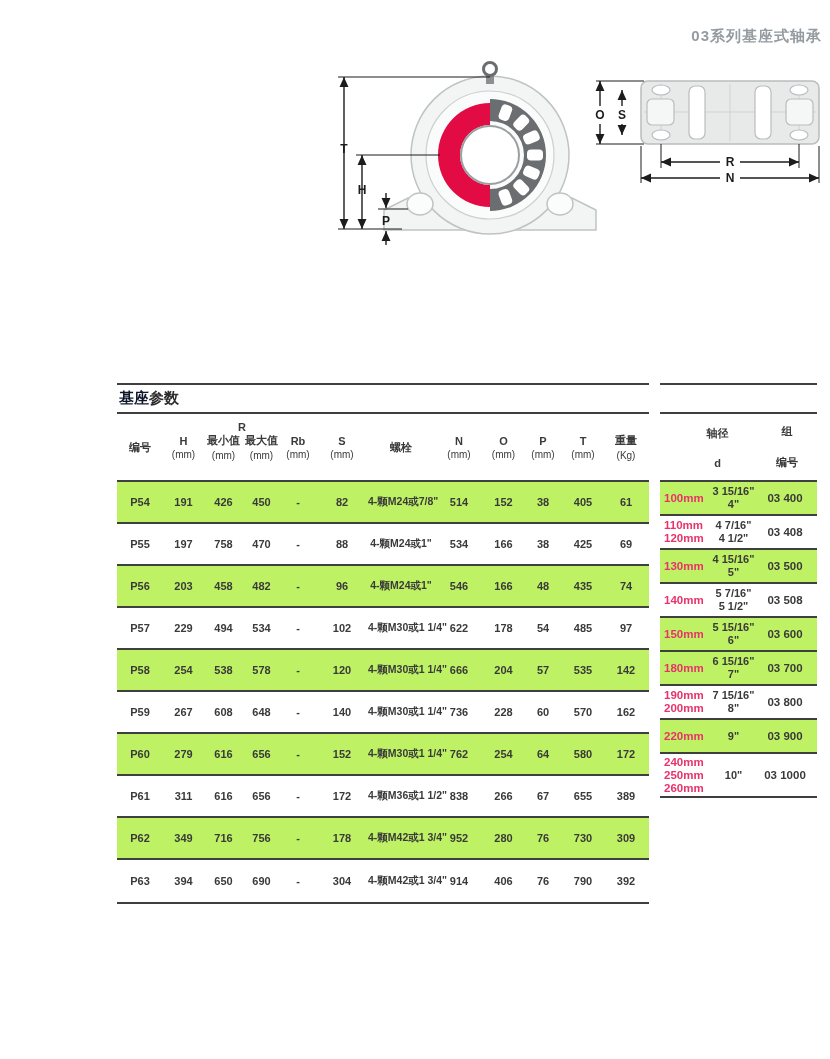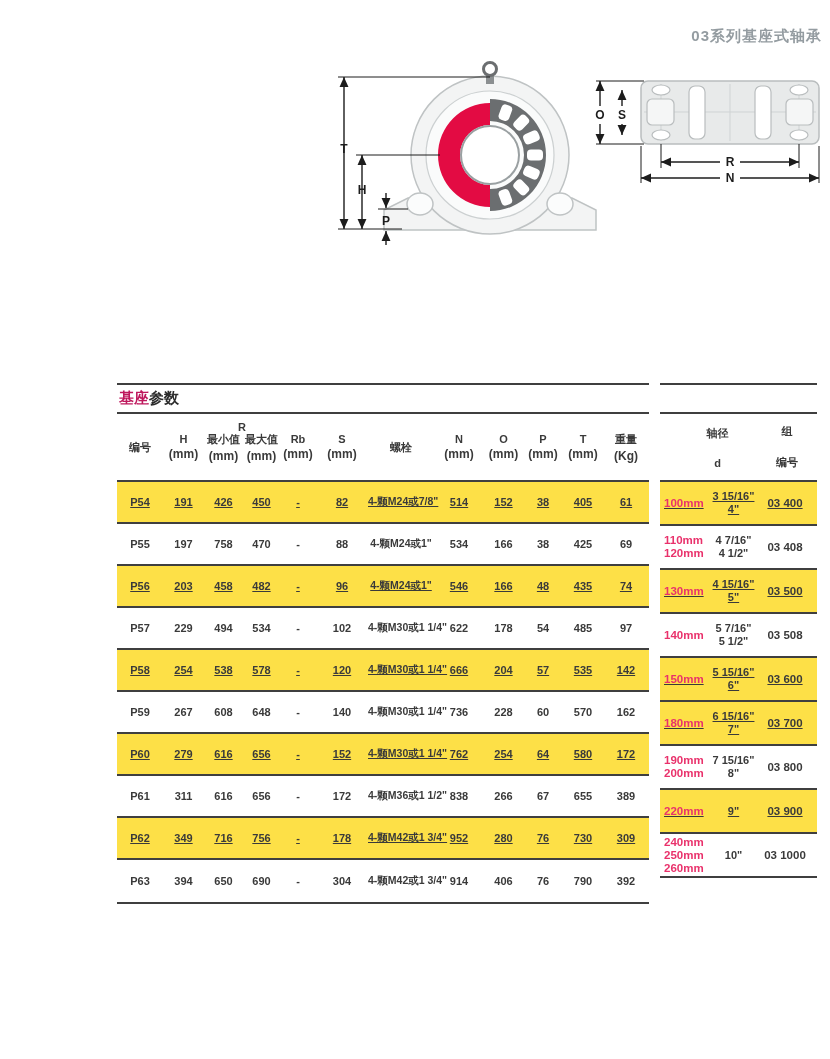--- a/index.html
+++ b/index.html
@@ -15,46 +15,46 @@
   .front-svg{position:absolute;left:290px;top:52px;}
   .top-svg{position:absolute;left:552px;top:66px;}
   .dim-label{font-size:12px;font-weight:bold;fill:#1c1c1c;}
 
   
   .mtable{position:absolute;left:85px;top:383px;width:532px;}
   .stable{position:absolute;left:628px;top:383px;width:157px;}
   .titlebar{height:31px;border-top:2px solid #3f3f3f;border-bottom:2px solid #3f3f3f;
             display:flex;align-items:center;}
   .tbl-title{font-size:15px;font-weight:bold;padding-left:2px;}
-  .tbl-title .red{color:#be185d;}
+  .tbl-title .red{color:#0f172a;}
   .tbl-title .blk{color:#2b2b2b;}
 
   .mhead{position:relative;height:68px;border-bottom:2px solid #3f3f3f;
          display:flex;align-items:center;}
   .hcell{display:flex;flex-direction:column;align-items:center;justify-content:center;gap:2px;}
   .hlabel{font-size:11px;font-weight:bold;white-space:nowrap;}
-  .hunit{font-size:12px;font-weight:bold;}
+  .hunit{font-size:10px;font-weight:normal;}
   .rgroup{position:absolute;left:87px;top:7px;width:76px;text-align:center;
           font-size:11px;font-weight:bold;}
 
   .trow{display:flex;align-items:center;height:42px;border-bottom:2px solid #3f3f3f;}
-  .trow.shaded,.srow.shaded{background:#fde047;text-decoration:underline;}
+  .trow.shaded,.srow.shaded{background:#bef264;}
   .trow.tall,.srow.tall{height:44px;}
   .cell{font-size:11px;font-weight:bold;color:#3a3a3a;text-align:center;white-space:nowrap;}
   .w0{width:46px}.w1{width:41px}.w2{width:39px}.w3{width:37px}.w4{width:36px}.w5{width:52px}
   .w6{width:66px}.w7{width:50px}.w8{width:39px}.w9{width:40px}.w10{width:40px}.w11{width:46px}
   .cell.w6{font-size:10.5px;}
 
   
   .shead{height:68px;border-bottom:2px solid #3f3f3f;display:flex;align-items:center;}
   .shc{display:flex;flex-direction:column;align-items:center;gap:16px;
        font-size:11px;font-weight:bold;}
   .shc1{width:97px;padding-left:18px;}
   .shc2{width:60px;}
-  .srow{display:flex;align-items:center;height:44px;border-bottom:2px solid #3f3f3f;}
+  .srow{display:flex;align-items:center;height:34px;border-bottom:2px solid #3f3f3f;}
   .sd{width:50px;padding-left:4px;color:#e9316b;font-size:11.5px;font-weight:bold;line-height:13px;}
   .si{width:47px;text-align:center;font-size:11px;font-weight:bold;line-height:13px;white-space:nowrap;}
   .sc{width:56px;text-align:center;font-size:11.5px;font-weight:bold;white-space:nowrap;}
 </style>
 </head>
 <body>
 
 <div class="page">
   <div class="edge-strip"></div>
 

